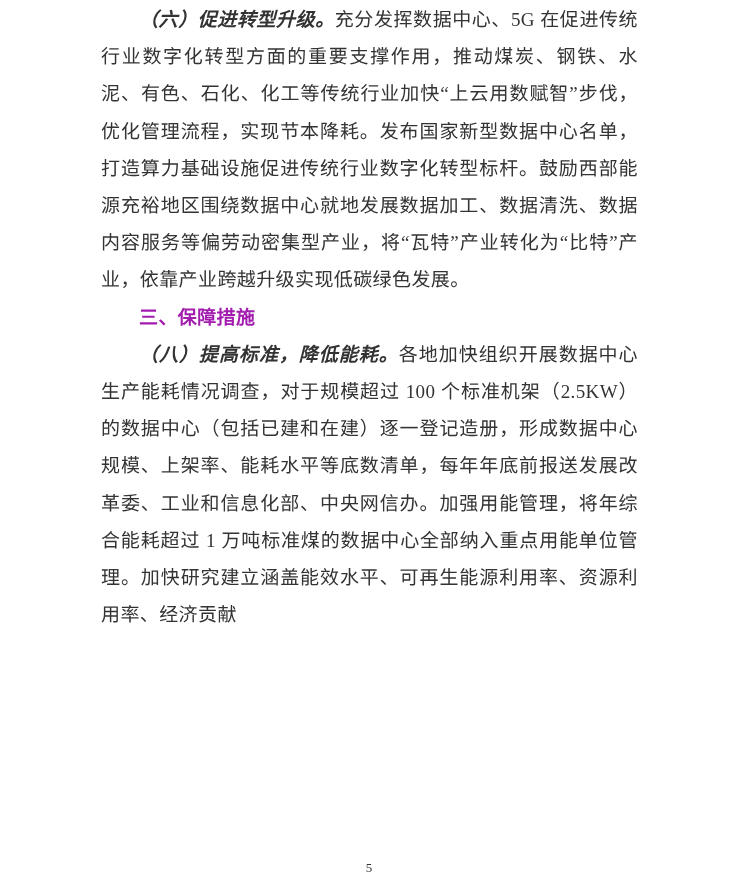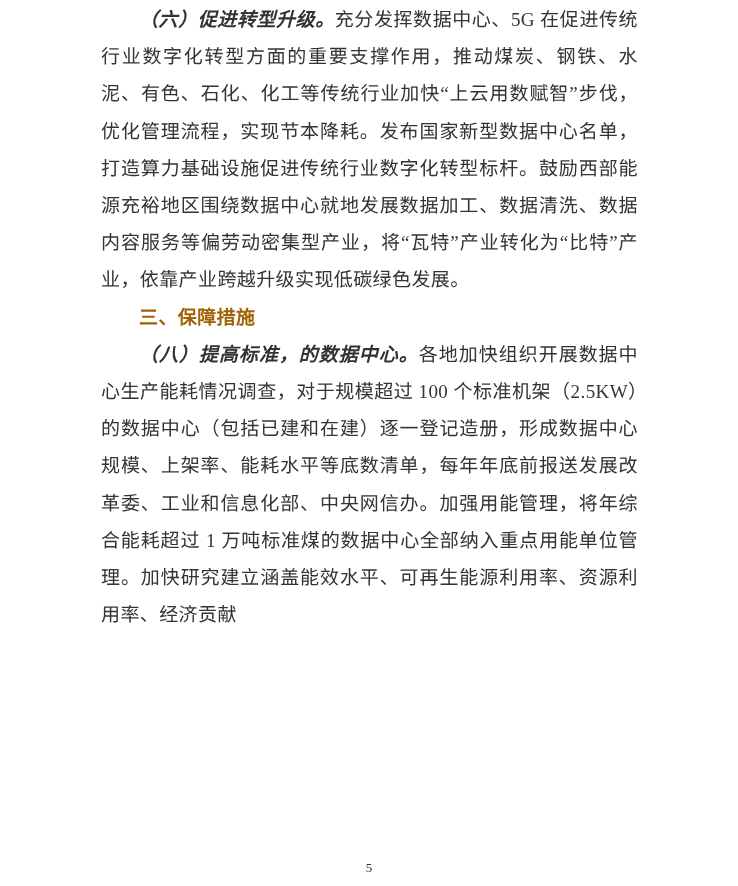--- a/index.html
+++ b/index.html
@@ -38,21 +38,21 @@
   }
   h2.heading {
     margin: 0;
     padding: 0;
     text-indent: 2em;
     font-size: 19px;
     line-height: 37.2px;
     font-weight: bold;
     font-style: normal;
     font-family: "Liberation Sans", "DejaVu Sans", sans-serif;
-    color: #a16207;
+    color: #a21caf;
   }
   .page-number {
     position: absolute;
     left: 0;
     bottom: 10px;
     width: 100%;
     text-align: center;
     font-size: 13px;
     line-height: 16px;
     color: #333333;
@@ -62,18 +62,18 @@
 <body>
 
 <div class="page">
   <div class="content">
 
     <p class="para"><span class="lead">（六）促进转型升级。</span><span>充分发挥数据中心、5G 在促进传统行业数字化转型方面的重要支撑作用，推动煤炭、钢铁、水泥、有色、石化、化工等传统行业加快“上云用数赋智”步伐，优化管理流程，实现节本降耗。发布国家新型数据中心名单，打造算力基础设施促进传统行业数字化转型标杆。鼓励西部能源充裕地区围绕数据中心就地发展数据加工、数据清洗、数据内容服务等偏劳动密集型产业，将“瓦特”产业转化为“比特”产业，依靠产业跨越升级实现低碳绿色发展。</span></p>
 
     <h2 class="heading">三、保障措施</h2>
 
 
-    <p class="para"><span class="lead">（八）提高标准，的数据中心。</span><span>各地加快组织开展数据中心生产能耗情况调查，对于规模超过 100 个标准机架（2.5KW）的数据中心（包括已建和在建）逐一登记造册，形成数据中心规模、上架率、能耗水平等底数清单，每年年底前报送发展改革委、工业和信息化部、中央网信办。加强用能管理，将年综合能耗超过 1 万吨标准煤的数据中心全部纳入重点用能单位管理。加快研究建立涵盖能效水平、可再生能源利用率、资源利用率、经济贡献</span></p>
+    <p class="para"><span class="lead">（八）提高标准，降低能耗。</span><span>各地加快组织开展数据中心生产能耗情况调查，对于规模超过 100 个标准机架（2.5KW）的数据中心（包括已建和在建）逐一登记造册，形成数据中心规模、上架率、能耗水平等底数清单，每年年底前报送发展改革委、工业和信息化部、中央网信办。加强用能管理，将年综合能耗超过 1 万吨标准煤的数据中心全部纳入重点用能单位管理。加快研究建立涵盖能效水平、可再生能源利用率、资源利用率、经济贡献</span></p>
 
   </div>
 
   <div class="page-number">5</div>
 </div>
 
 </body></html>

